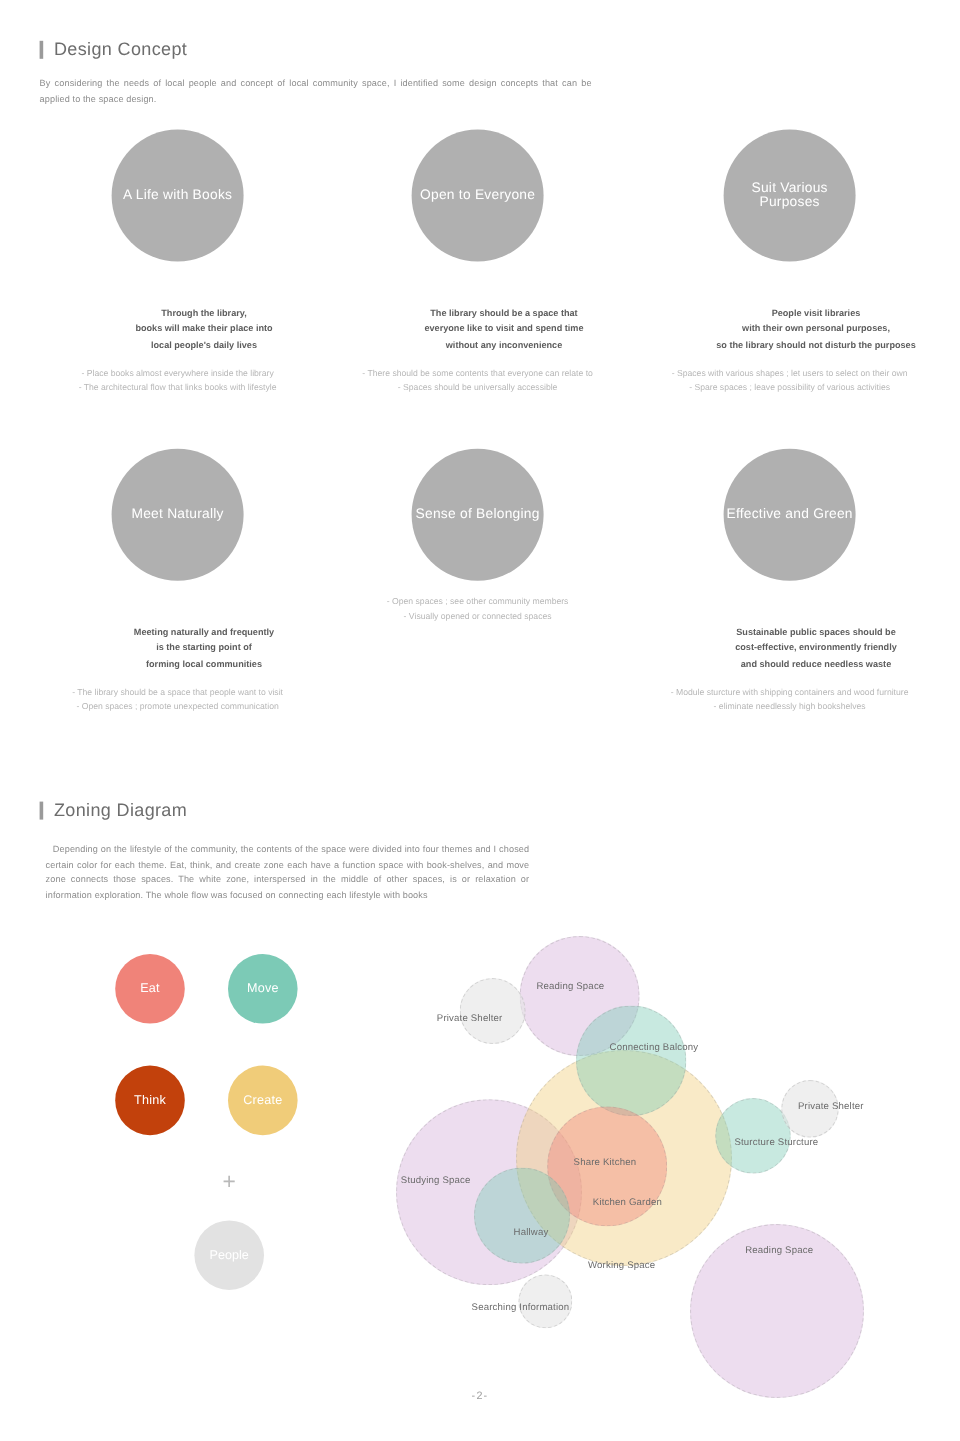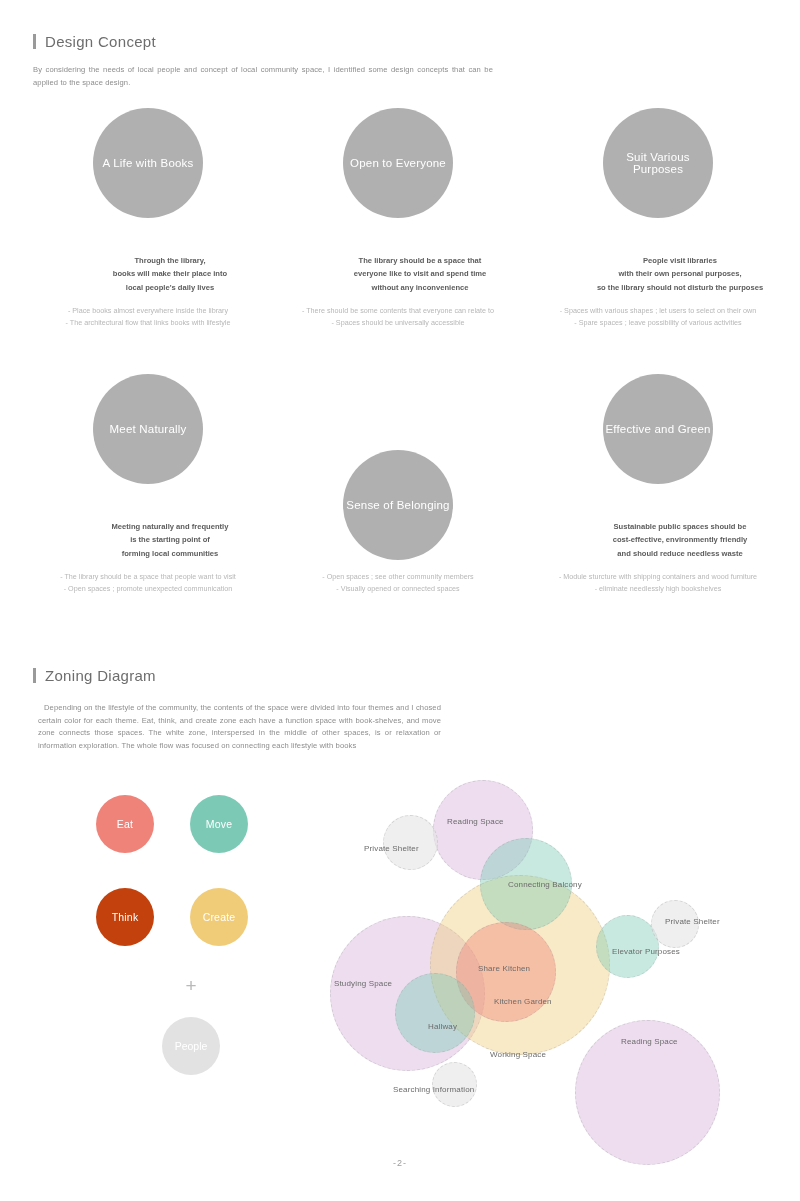--- a/index.html
+++ b/index.html
@@ -128,21 +128,21 @@
       <div class="concept wide">
         <div class="circle">Suit Various Purposes</div>
         <div class="concept-main" style="white-space:pre-line;">People visit libraries
 with their own personal purposes,
 so the library should not disturb the purposes</div>
         <div class="concept-sub" style="white-space:pre-line;">- Spaces with various shapes ; let users to select on their own
 - Spare spaces ; leave possibility of various activities</div>
       </div>
     </div>
 
-    <div class="concept-row" style="margin-top:44px;align-items:flex-end;">
+    <div class="concept-row" style="margin-top:44px;">
       <div class="concept" style="margin-left:23px;">
         <div class="circle">Meet Naturally</div>
         <div class="concept-main" style="white-space:pre-line;">Meeting naturally and frequently
 is the starting point of
 forming local communities</div>
         <div class="concept-sub" style="white-space:pre-line;">- The library should be a space that people want to visit
 - Open spaces ; promote unexpected communication</div>
       </div>
       <div class="concept">
         <div class="circle">Sense of Belonging</div>
@@ -217,35 +217,35 @@
     <div class="bubble" style="left:63px;top:45px;width:55px;height:55px;background:rgba(228,228,228,.60);"></div>
 
     <div class="bubble" style="left:331px;top:130px;width:48px;height:48px;background:rgba(228,228,228,.60);"></div>
 
     <div class="bubble" style="left:112px;top:292px;width:45px;height:45px;background:rgba(228,228,228,.60);"></div>
 
     <div class="bubble-label" style="left:44px;top:74px;">Private Shelter</div>
 
     <div class="bubble-label" style="left:127px;top:47px;">Reading Space</div>
 
-    <div class="bubble-label" style="left:188px;top:110px;text-align:right;">Connecting Balcony</div>
+    <div class="bubble-label" style="left:188px;top:98px;text-align:right;">Connecting Balcony</div>
 
     <div class="bubble-label" style="left:14px;top:209px;">Studying Space</div>
 
     <div class="bubble-label" style="left:158px;top:194px;">Share Kitchen</div>
 
     <div class="bubble-label" style="left:174px;top:227px;">Kitchen Garden</div>
 
     <div class="bubble-label" style="left:170px;top:280px;">Working Space</div>
 
     <div class="bubble-label" style="left:108px;top:252px;">Hallway</div>
 
     <div class="bubble-label" style="left:73px;top:315px;">Searching Information</div>
 
-    <div class="bubble-label" style="left:292px;top:177px;">Elevator Purposes</div>
+    <div class="bubble-label" style="left:292px;top:177px;">Sturcture Sturcture</div>
 
     <div class="bubble-label" style="left:345px;top:147px;">Private Shelter</div>
 
     <div class="bubble-label" style="left:301px;top:267px;">Reading Space</div>
 
   </div>
 
   <div class="footer">-2-</div>
 
 </div>

